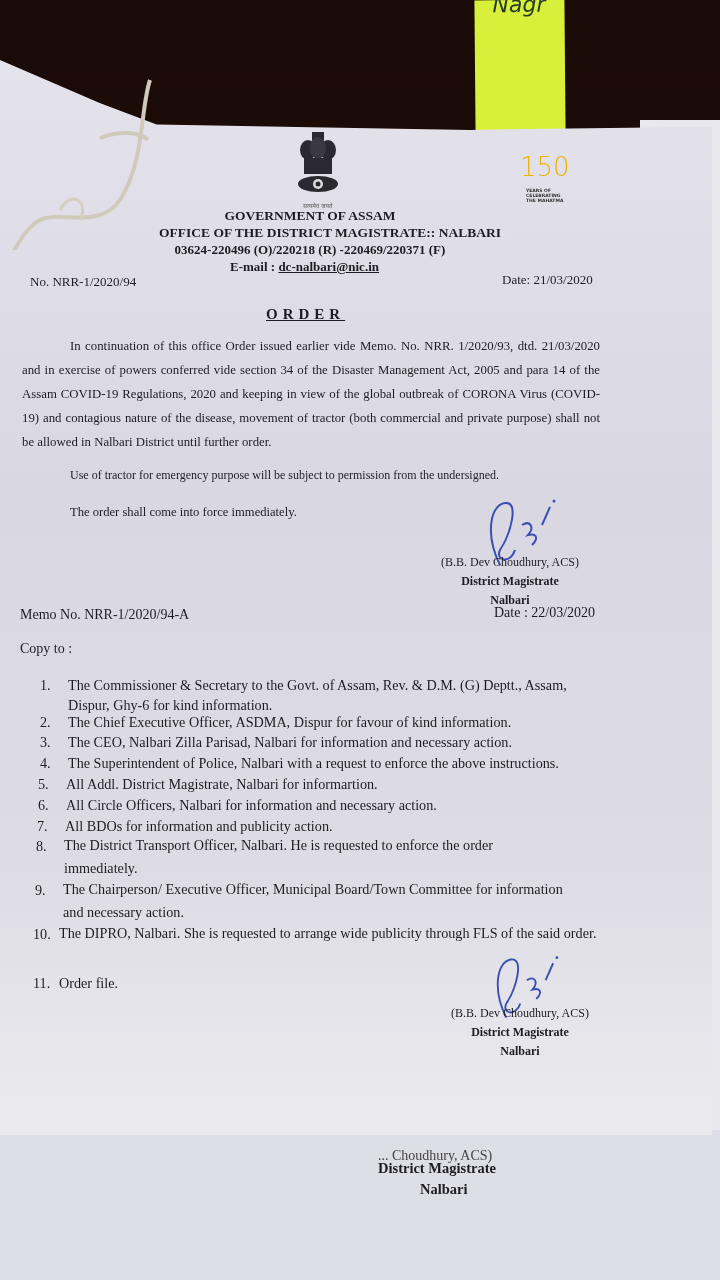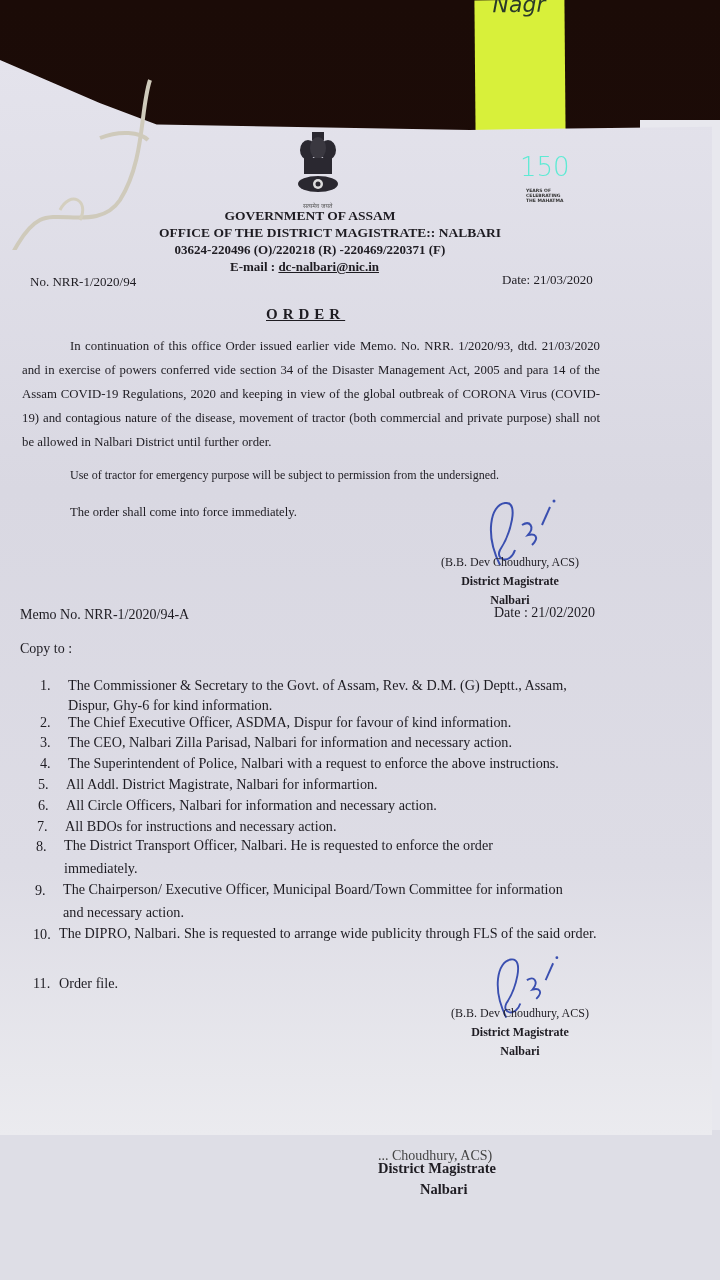--- a/index.html
+++ b/index.html
@@ -80,21 +80,21 @@
   <ellipse cx="36" cy="20" rx="8" ry="10" fill="#2a2830"></ellipse>
   <ellipse cx="26" cy="18" rx="8" ry="11" fill="#3a3840"></ellipse>
   <rect x="12" y="28" width="28" height="16" fill="#2a2830"></rect>
   <ellipse cx="26" cy="54" rx="20" ry="8" fill="#2a2830"></ellipse>
   <circle cx="26" cy="54" r="5" fill="#ddd"></circle>
   <circle cx="26" cy="54" r="2.5" fill="#2a2830"></circle>
 </svg>
 <div class="abs" style="left:303px;top:202px;font-size:6px;color:#555;font-family:'DejaVu Sans',sans-serif;">सत्यमेव जयते</div>
 
 <div class="mahatma">
-  <span class="abs" style="left:2px;top:-6px;font-family:'DejaVu Sans',sans-serif;font-size:26px;font-weight:300;color:#5eead4;">150</span>
+  <span class="abs" style="left:2px;top:-6px;font-family:'DejaVu Sans',sans-serif;font-size:26px;font-weight:300;color:#eab308;">150</span>
   <span class="abs" style="left:8px;top:30px;width:44px;white-space:normal;font-size:4.5px;line-height:5px;font-family:'DejaVu Sans',sans-serif;font-weight:bold;color:#333;">YEARS OF CELEBRATING THE MAHATMA</span>
 </div>
 
 <div class="abs hdr title" style="top:208px;font-size:13.5px;">GOVERNMENT OF ASSAM</div>
 <div class="abs hdr" style="top:225px;padding-left:20px;">OFFICE OF THE DISTRICT MAGISTRATE:: NALBARI</div>
 <div class="abs hdr" style="top:242px;font-size:13px;">03624-220496 (O)/220218 (R) -220469/220371 (F)</div>
 <div class="abs bold" style="left:230px;top:259px;font-size:13px;">
   <span>E-mail :</span>
   <span class="email">dc-nalbari@nic.in</span>
 </div>
@@ -114,21 +114,21 @@
   <path d="M62 30 L70 12" stroke="#3a4fb0" stroke-width="2" fill="none"></path>
   <circle cx="74" cy="6" r="1.5" fill="#3a4fb0"></circle>
 </svg>
 <div class="abs sig-block" style="left:410px;top:553px;width:200px;">
   <div>(B.B. Dev Choudhury, ACS)</div>
   <div class="bold">District Magistrate</div>
   <div class="bold">Nalbari</div>
 </div>
 
 <div class="abs" style="left:20px;top:607px;font-size:14px;">Memo No. NRR-1/2020/94-A</div>
-<div class="abs" style="left:494px;top:605px;font-size:14px;">Date : 21/02/2020</div>
+<div class="abs" style="left:494px;top:605px;font-size:14px;">Date : 22/03/2020</div>
 
 <div class="abs" style="left:20px;top:641px;font-size:14px;">Copy to :</div>
 
 <div class="abs list-item" style="left:40px;top:675px;width:560px;">
   <span class="num">1.</span><span style="display:inline-block;width:530px;vertical-align:top;">The Commissioner &amp; Secretary to the Govt. of Assam, Rev. &amp; D.M. (G) Deptt., Assam, Dispur, Ghy-6 for kind information.</span>
 </div>
 <div class="abs list-item" style="left:40px;top:712px;width:560px;">
   <span class="num">2.</span><span>The Chief Executive Officer, ASDMA, Dispur for favour of kind information.</span>
 </div>
 <div class="abs list-item" style="left:40px;top:732px;width:560px;">
@@ -137,21 +137,21 @@
 <div class="abs list-item" style="left:40px;top:753px;width:580px;">
   <span class="num">4.</span><span>The Superintendent of Police, Nalbari with a request to enforce the above instructions.</span>
 </div>
 <div class="abs list-item" style="left:38px;top:774px;width:560px;">
   <span class="num">5.</span><span>All Addl. District Magistrate, Nalbari for informartion.</span>
 </div>
 <div class="abs list-item" style="left:38px;top:795px;width:560px;">
   <span class="num">6.</span><span>All Circle Officers, Nalbari for information and necessary action.</span>
 </div>
 <div class="abs list-item" style="left:37px;top:816px;width:560px;">
-  <span class="num">7.</span><span>All BDOs for instructions and necessary action.</span>
+  <span class="num">7.</span><span>All BDOs for information and publicity action.</span>
 </div>
 <div class="abs list-item" style="left:36px;top:836px;width:560px;">
   <span class="num">8.</span><span style="display:inline-block;width:500px;vertical-align:top;line-height:23px;margin-top:-2px;">The District Transport Officer, Nalbari. He is requested to enforce the order immediately.</span>
 </div>
 <div class="abs list-item" style="left:35px;top:880px;width:560px;">
   <span class="num">9.</span><span style="display:inline-block;width:500px;vertical-align:top;line-height:23px;margin-top:-2px;">The Chairperson/ Executive Officer, Municipal Board/Town Committee for information and necessary action.</span>
 </div>
 <div class="abs list-item" style="left:33px;top:924px;width:580px;">
   <span class="num" style="width:26px;">10.</span><span style="display:inline-block;width:540px;vertical-align:top;line-height:23px;margin-top:-2px;">The DIPRO, Nalbari. She is requested to arrange wide publicity through FLS of the said order.</span>
 </div>

